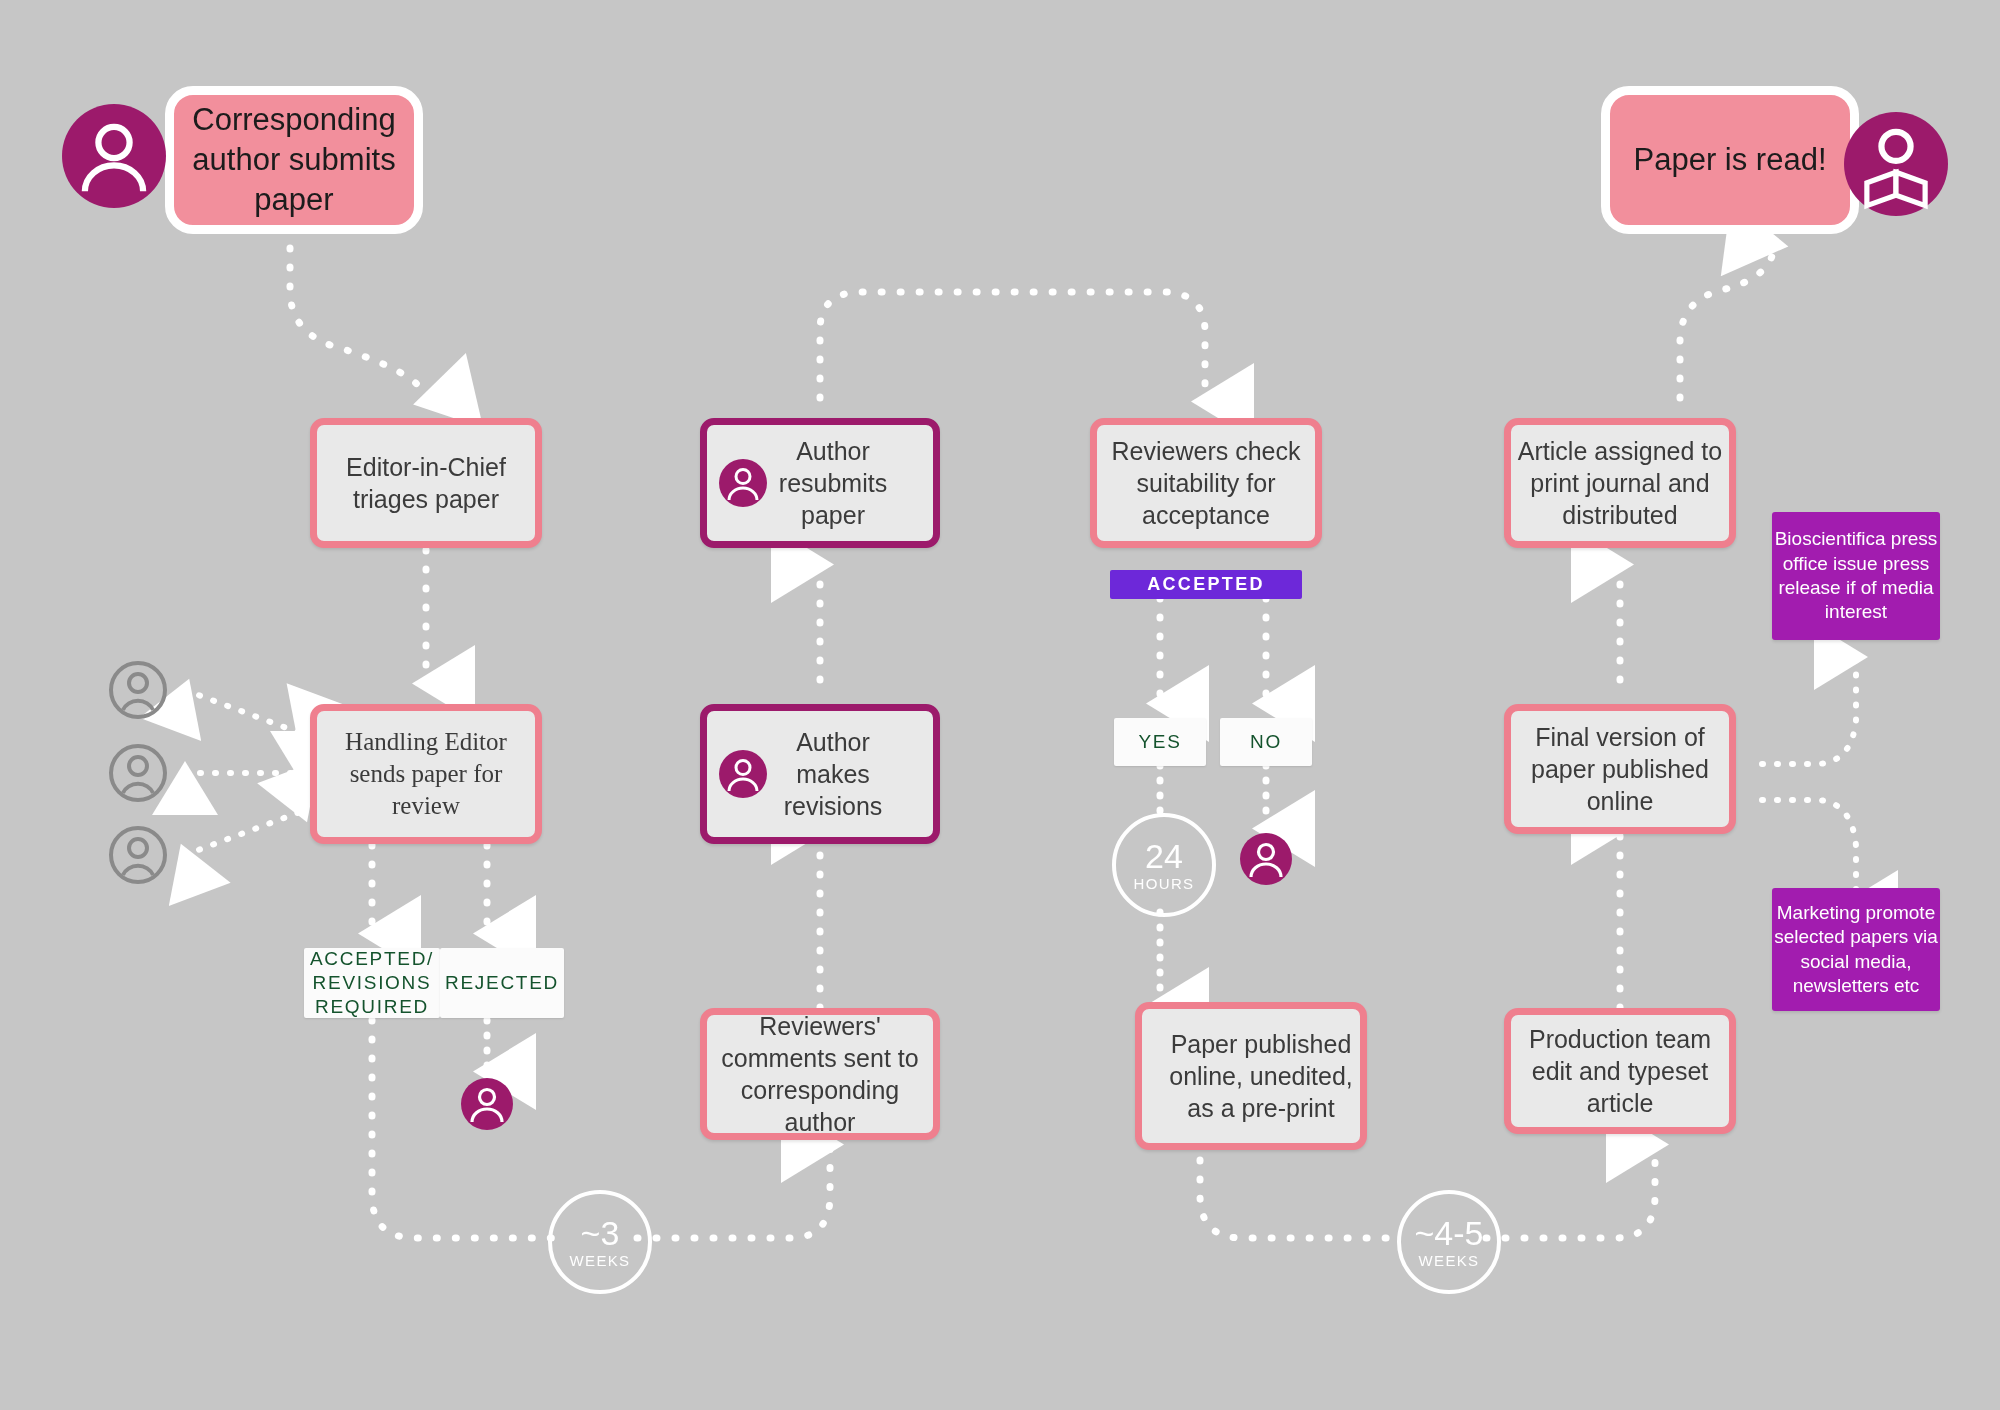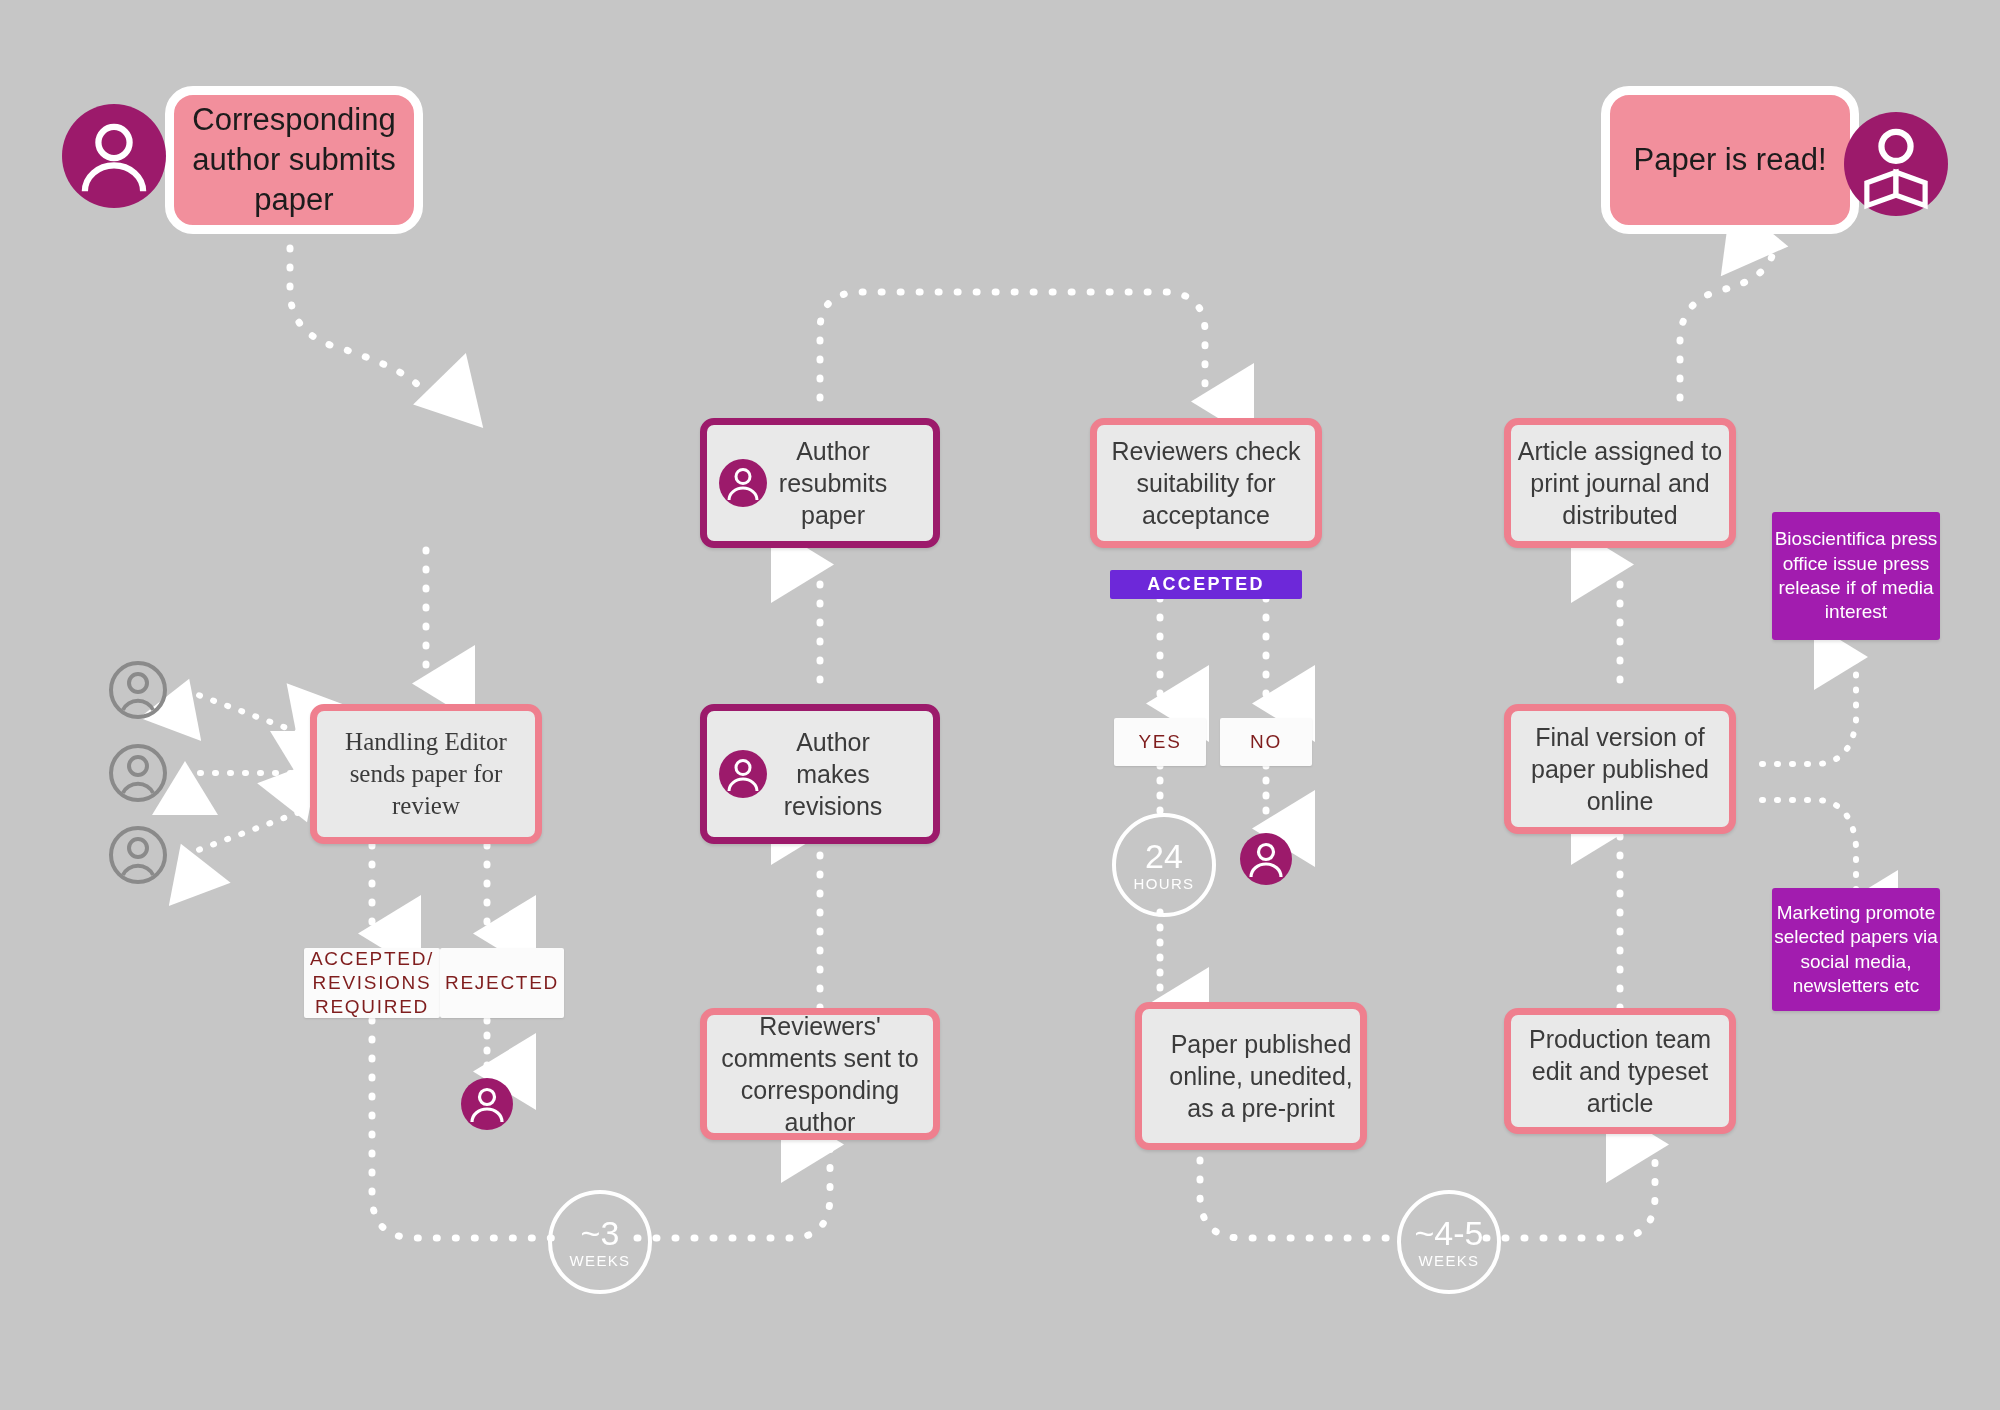--- a/index.html
+++ b/index.html
@@ -54,21 +54,21 @@
   .n-infocard {
     background: #a21caf;
     color: #ffffff;
     font-size: 19px;
     border-radius: 3px;
     box-shadow: 0 2px 3px rgba(0,0,0,0.10);
   }
   
   .n-chip {
     background: #fbfbfb;
-    color: #7f1d1d;
+    color: #14532d;
     font-size: 19px;
     letter-spacing: 0.09em;
     border-radius: 2px;
     box-shadow: 0 1px 2px rgba(0,0,0,0.10);
   }
   
   .n-ribbon {
     background: #6d28d9;
     color: #ffffff;
     font-size: 18px;
@@ -185,20 +185,23 @@
   <div class="node n-terminal" style="left:1601px; top:86px; width:258px; height:148px;">
     <span class="txt">Paper is read!</span>
   </div>
   <svg class="avatar-big" style="left:1844px; top:112px;" viewBox="0 0 100 100">
     <circle cx="50" cy="50" r="50" fill="#9c1a6b"></circle>
     <circle cx="50" cy="33" r="14" fill="none" stroke="#ffffff" stroke-width="6"></circle>
     <path d="M50,58 L22,68 L22,90 L50,80 Z" fill="#9c1a6b" stroke="#ffffff" stroke-width="5"></path>
     <path d="M50,58 L78,68 L78,90 L50,80 Z" fill="#9c1a6b" stroke="#ffffff" stroke-width="5"></path>
   </svg>
 
+  <div class="node n-pinkborder" style="left:310px; top:418px; width:232px; height:130px;">
+    <span class="txt">Editor-in-Chief triages paper</span>
+  </div>
 
   <div class="node n-pinkborder" style="left:310px; top:704px; width:232px; height:140px;font-family:Liberation Serif, serif;">
     <span class="txt">Handling Editor sends paper for review</span>
   </div>
 
   <svg class="avatar-gray" style="left:108px; top:660px;" viewBox="0 0 60 60">
     <circle cx="30" cy="30" r="27" fill="none" stroke="#8a8a8a" stroke-width="4"></circle>
     <circle cx="30" cy="23" r="9" fill="none" stroke="#8a8a8a" stroke-width="4"></circle>
     <path d="M15,50 a16,14 0 0 1 30,0" fill="none" stroke="#8a8a8a" stroke-width="4"></path>
   </svg>

